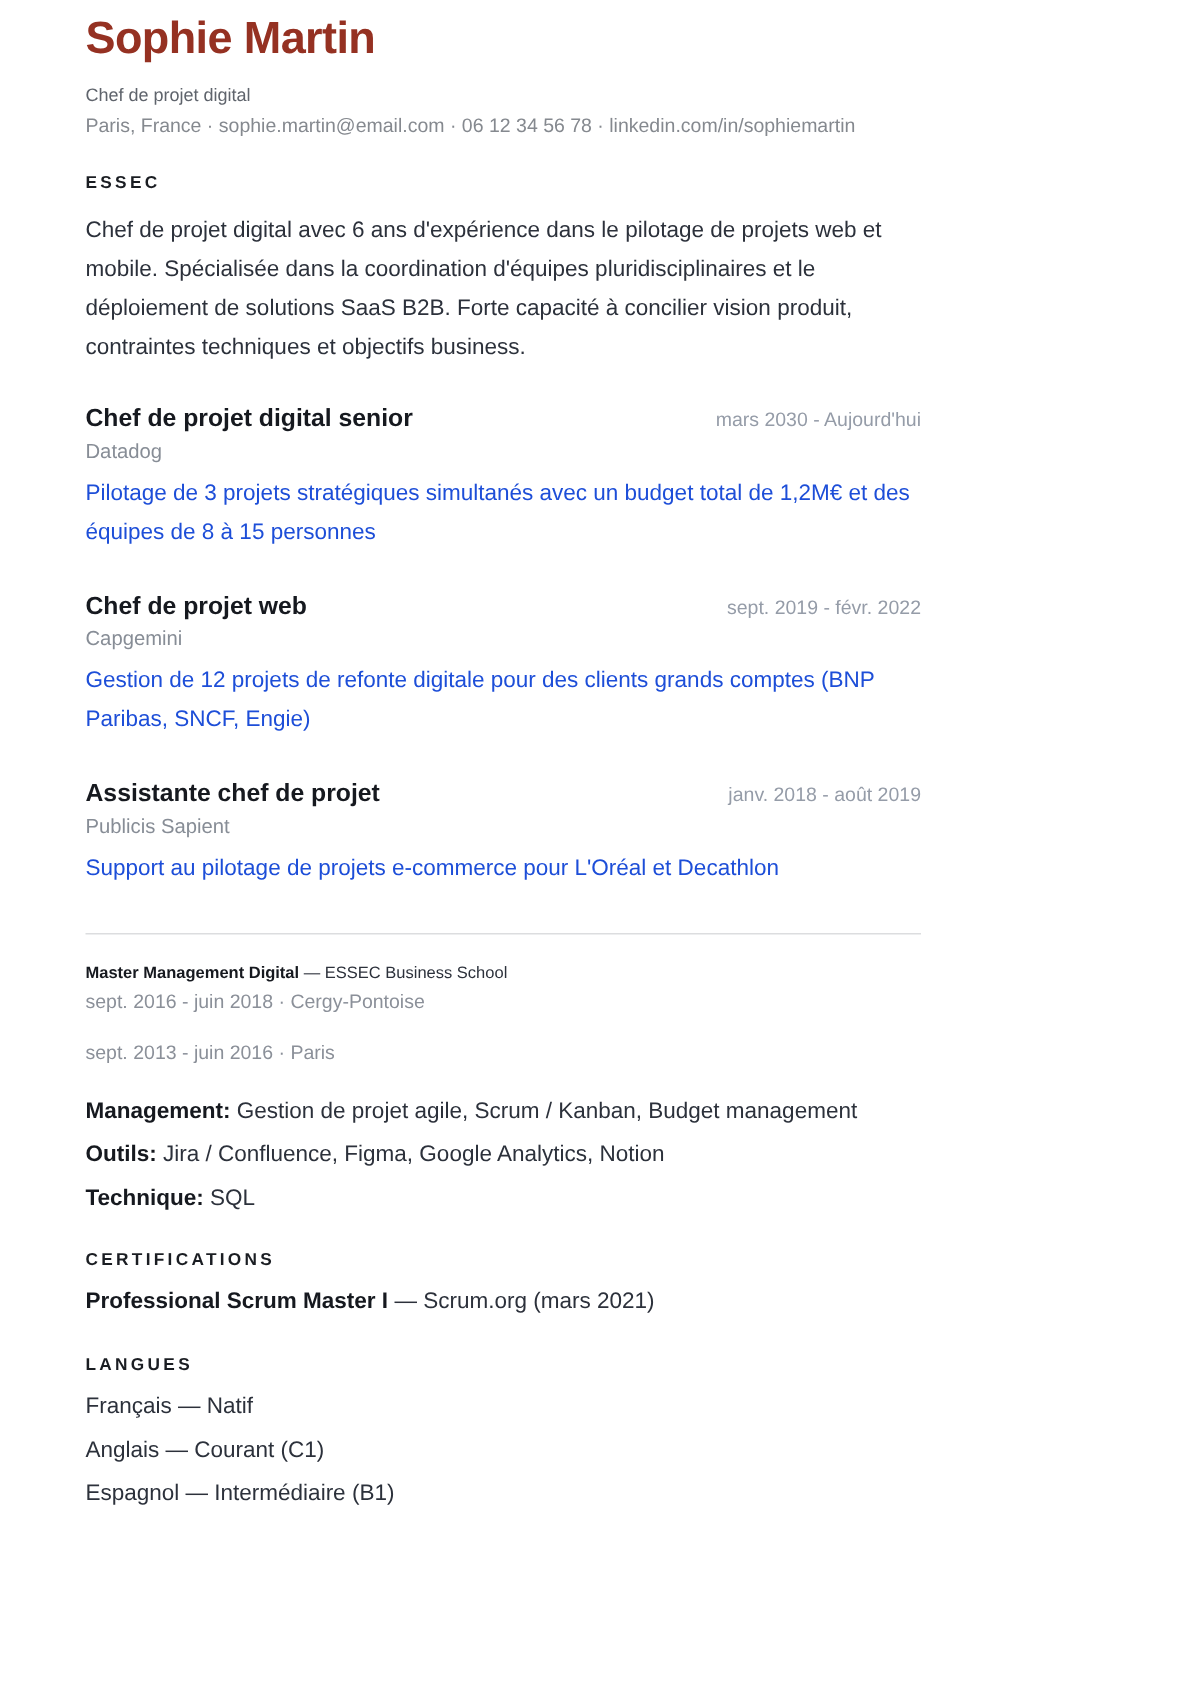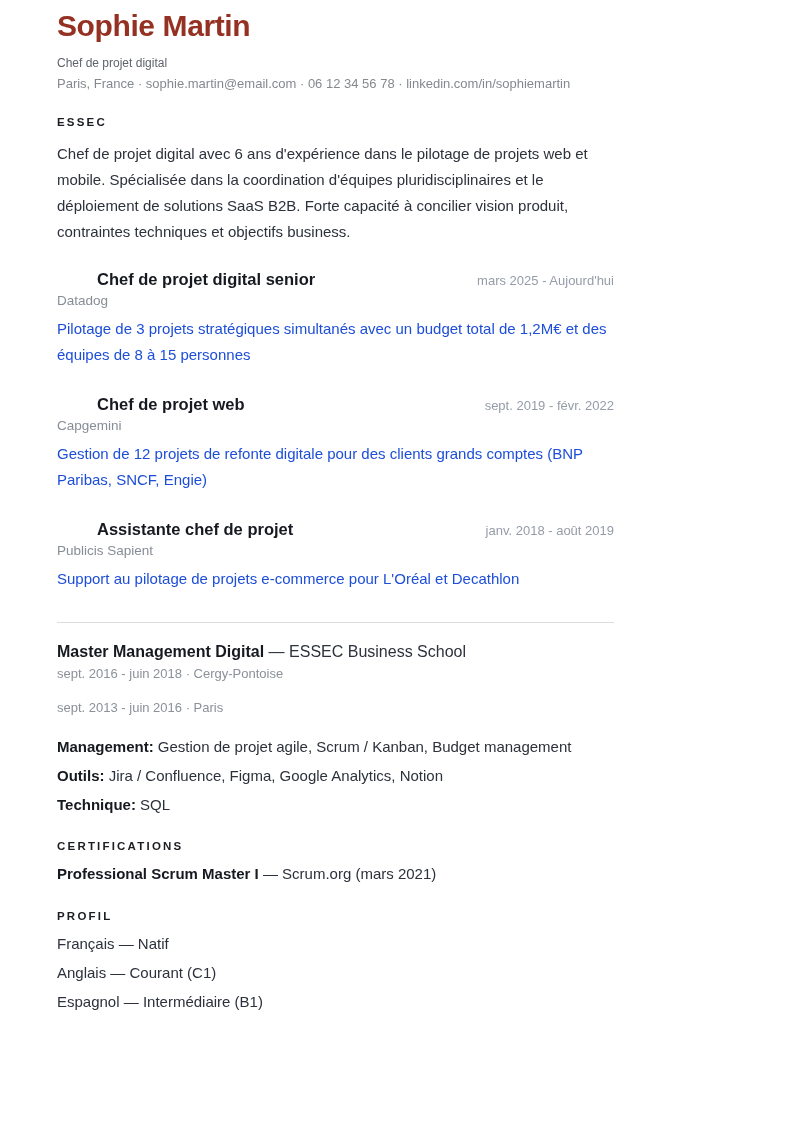--- a/index.html
+++ b/index.html
@@ -45,21 +45,20 @@
     line-height: 26px;
     color: #2c313b;
     margin: 0 0 25px 0;
   }
   
   .job { margin-bottom: 27px; }
   .job-head {
     display: flex;
     justify-content: space-between;
     align-items: baseline;
-    margin-left: 40px;
   }
   .job-title {
     font-size: 16.5px;
     font-weight: 700;
     color: #16191f;
   }
   .job-dates {
     font-size: 13px;
     color: #959ca8;
     white-space: nowrap;
@@ -76,21 +75,21 @@
     margin: 8px 0 0 0;
   }
   
   .divider {
     border: none;
     border-top: 1px solid #dcdddf;
     margin: 30px 0 20px 0;
   }
   
   .edu { margin-bottom: 19px; }
-  .edu-line { font-size: 16px; color: #2c313b; }
+  .edu-line { font-size: 11px; color: #2c313b; }
   .edu-degree { font-weight: 700; color: #16191f; }
   .edu-meta {
     font-size: 13px;
     color: #8b9099;
     margin-top: 5px;
   }
   
   .skills { margin-top: 23px; }
   .skill-line {
     font-size: 15px;
@@ -124,21 +123,21 @@
   <section>
     <h2 class="sec-heading">ESSEC</h2>
     <p class="profil-text">Chef de projet digital avec 6 ans d'expérience dans le pilotage de projets web et mobile. Spécialisée dans la coordination d'équipes pluridisciplinaires et le déploiement de solutions SaaS B2B. Forte capacité à concilier vision produit, contraintes techniques et objectifs business.</p>
   </section>
 
   <section>
 
     <div class="job">
       <div class="job-head">
         <span class="job-title">Chef de projet digital senior</span>
-        <span class="job-dates">mars 2025 - Aujourd'hui</span>
+        <span class="job-dates">mars 2030 - Aujourd'hui</span>
       </div>
       <div class="job-company">Datadog</div>
       <p class="job-desc">Pilotage de 3 projets stratégiques simultanés avec un budget total de 1,2M€ et des équipes de 8 à 15 personnes</p>
     </div>
 
     <div class="job">
       <div class="job-head">
         <span class="job-title">Chef de projet web</span>
         <span class="job-dates">sept. 2019 - févr. 2022</span>
       </div>
@@ -192,19 +191,19 @@
 
   <section class="cert-section">
     <h2 class="sec-heading">CERTIFICATIONS</h2>
     <div class="cert-line">
       <span class="cert-name">Professional Scrum Master I</span>
       <span>— Scrum.org (mars 2021)</span>
     </div>
   </section>
 
   <section class="lang-section">
-    <h2 class="sec-heading">PROFIL</h2>
+    <h2 class="sec-heading">LANGUES</h2>
     <div class="lang-item">Français — Natif</div>
     <div class="lang-item">Anglais — Courant (C1)</div>
     <div class="lang-item">Espagnol — Intermédiaire (B1)</div>
   </section>
 
 </div>
 
 </body></html>

